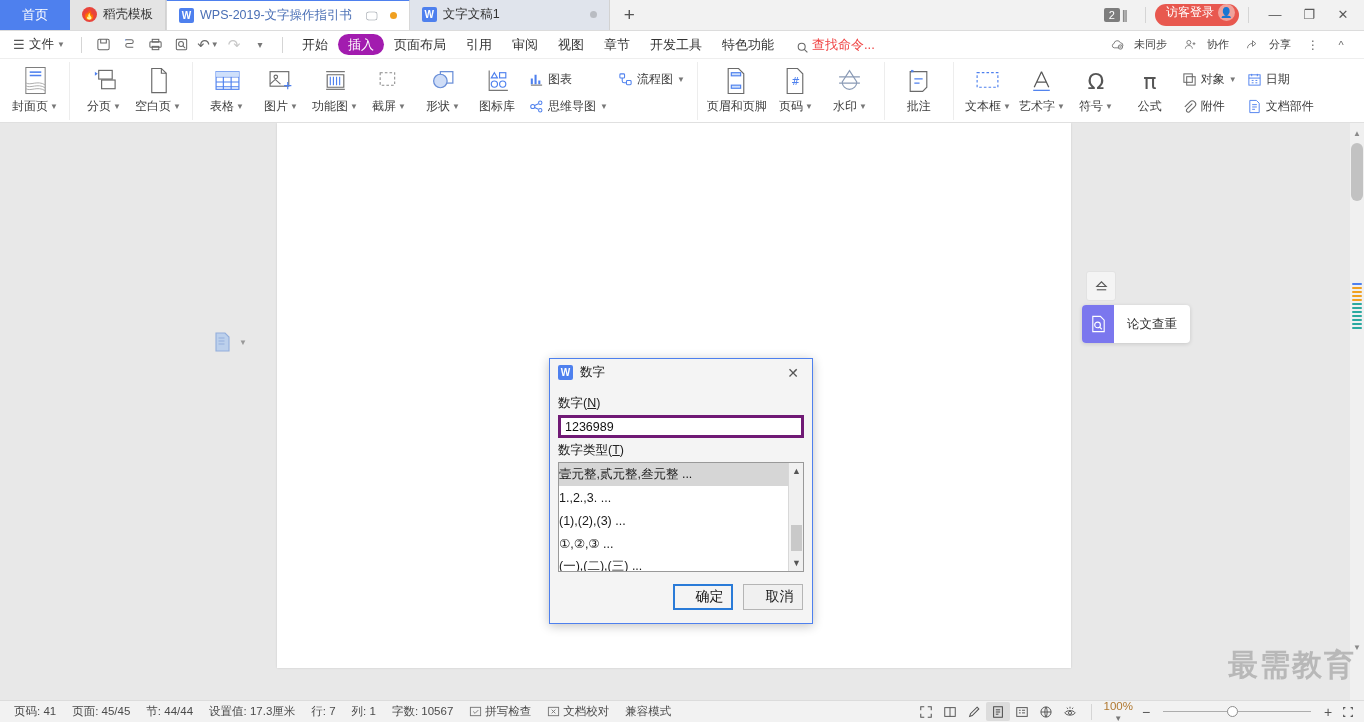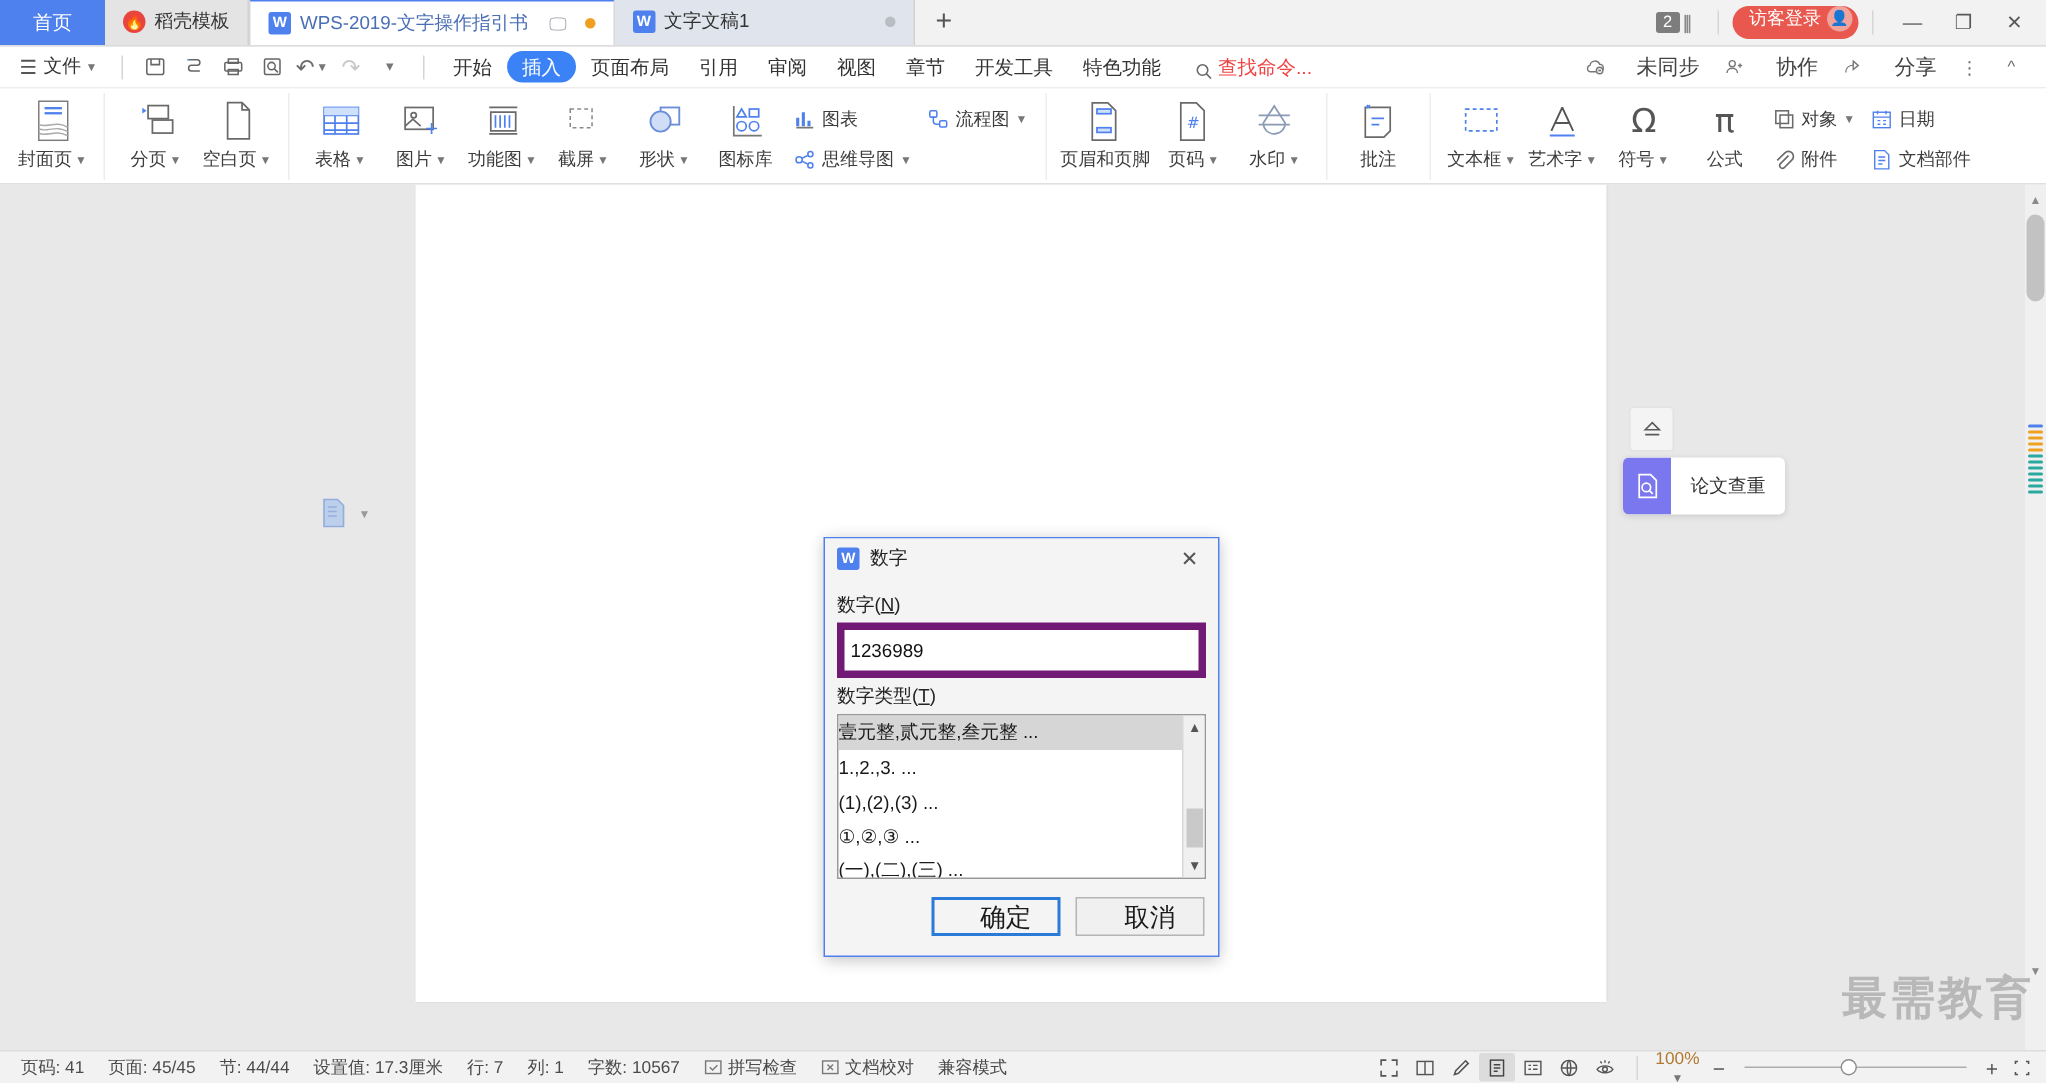--- a/index.html
+++ b/index.html
@@ -30,24 +30,24 @@
   .vsep { width:1px; height:16px; background:#d5d5d5; margin:0 9px;}
   .login-pill { background:#e8584f; color:#fff; border-radius:11px; height:22px; display:flex; gap:4px; padding:0 4px 0 11px; font-size:12px;}
   .login-av { width:17px; height:17px; border-radius:50%; background:#f0a29b; display:flex; align-items:center; justify-content:center; font-size:10px; color:#fff;}
   .winbtn { width:34px; height:31px; display:flex; align-items:center; justify-content:center; color:#5a5a5a; font-size:13px;}
   
   .menubar { height:28px; background:#fff; display:flex; align-items:center; padding:0 6px; border-bottom:1px solid #eee; font-size:12.5px; color:#333;}
   .mb-item { display:flex; align-items:center; gap:3px; padding:0 7px; height:22px; white-space:nowrap;}
   .hamb { display:inline-block; width:13px; font-size:13px; line-height:12px; color:#555;}
   .qicon { width:26px; height:22px; display:flex; align-items:center; justify-content:center; color:#6a6a6a; font-size:14px;}
   .ribtab { padding:2px 10px; border-radius:11px; font-size:13px; color:#333; height:21px; display:flex; align-items:center;}
-  .ribtab.sel { background:#3b82f6; color:#fff;font-family:Liberation Mono, monospace;}
+  .ribtab.sel { background:#a21caf; color:#fff;font-family:Liberation Mono, monospace;}
   .findbox { display:flex; align-items:flex-end; gap:3px; color:#ef4444; font-size:13px; margin-left:12px;}
   .mb-right { margin-left:auto; display:flex; align-items:center; gap:2px; padding-right:4px;}
-  .mb-r-item { display:flex; align-items:center; gap:20px; padding:0 7px; font-size:14px; color:#444;}
+  .mb-r-item { display:flex; align-items:center; gap:9px; padding:0 7px; font-size:11px; color:#444;}
   
   .ribbon { height:64px; background:#fff; display:flex; align-items:flex-start; padding:3px 4px 0 4px; border-bottom:1px solid #e0e0e0; position:relative;}
   .rgroup { display:flex; align-items:flex-start; height:58px; padding:0 4px;}
   .rgroup.bordl { border-left:1px solid #ededed; margin-left:3px; padding-left:7px;}
   .bigbtn { width:54px; display:flex; flex-direction:column; align-items:center; padding-top:4px; gap:2px;}
   .bigbtn .gl { height:30px; display:flex; align-items:center; justify-content:center;}
   .bigbtn .lb { font-size:12px; color:#3d3d3d; white-space:nowrap; display:flex; align-items:center; gap:2px;}
   .carat { font-size:8px; color:#777;}
   .stackgrp { display:flex; flex-direction:column; gap:3px; padding-top:5px;}
   .smallbtn { display:flex; align-items:center; gap:4px; height:24px; padding:0 5px; font-size:12px; color:#3d3d3d; white-space:nowrap;}
@@ -70,30 +70,30 @@
   .vs-top { top:3px; } .vs-bot { bottom:46px; }
   .minimap { position:absolute; right:2px; top:160px; width:10px; height:60px; }
   .mm-l { height:2px; margin-bottom:2px; border-radius:1px;}
   .watermark { position:absolute; right:8px; bottom:14px; font-size:30px; font-weight:bold; color:#b8b8b8; letter-spacing:2px; font-family:"DejaVu Sans", sans-serif;}
   .dialog { position:absolute; left:549px; top:235px; width:264px; background:#f4f4f4; border:1px solid #4e80ee; box-shadow:0 2px 10px rgba(0,0,0,.24);}
   .dlg-title { height:27px; background:#f4f4f4; display:flex; align-items:center; padding:0 6px 0 8px; gap:7px; font-size:12.5px; color:#222;}
   .dlg-x { margin-left:auto; width:26px; height:24px; display:flex; align-items:center; justify-content:center; color:#555; font-size:14px;}
   .dlg-body { padding:5px 8px 0 8px; background:#f4f4f4;}
   .dlg-lbl { font-size:12.5px; color:#222; margin:4px 0 3px 0;}
   .dlg-lbl u { text-decoration:underline;}
-  .dlg-input { width:100%; height:37px; border:5px solid #701a75; background:#fff; font-size:12.5px; padding:0 4px; font-family:"Liberation Sans",sans-serif; color:#111; outline:none;}
+  .dlg-input { width:100%; height:23px; border:3px solid #701a75; background:#fff; font-size:12.5px; padding:0 4px; font-family:"Liberation Sans",sans-serif; color:#111; outline:none;}
   .dlg-list { position:relative; border:1px solid #999; background:#fff; height:110px; margin-top:3px; overflow:hidden;}
   .li { height:23px; display:flex; align-items:center; padding:0 0; font-size:12.5px; color:#1a1a1a;}
   .li.sel { background:#d6d6d6;}
   .lscroll { position:absolute; right:0; top:0; width:15px; height:100%; background:#f0f0f0; border-left:1px solid #d8d8d8;}
   .lsa { width:15px; height:16px; display:flex; align-items:center; justify-content:center; color:#555; font-size:9px;}
   .lsa.bot { position:absolute; bottom:0; }
   .lthumb { position:absolute; top:62px; left:2px; width:11px; height:26px; background:#c9c9c9;}
   .dlg-foot { display:flex; justify-content:flex-end; gap:10px; padding:12px 9px 13px 9px;}
-  .dbtn { width:86px; height:26px; font-size:17px; display:flex; align-items:center; justify-content:center; background:#f0f0f0; border:1px solid #b5b5b5; color:#1a1a1a;padding-left:13px;}
+  .dbtn { width:60px; height:26px; font-size:14px; display:flex; align-items:center; justify-content:center; background:#f0f0f0; border:1px solid #b5b5b5; color:#1a1a1a;padding-left:13px;}
   .dbtn.primary { border:2px solid #2a7bd8; background:#f4f4f4;}
   
   .statusbar { height:22px; background:#f2f2f2; border-top:1px solid #dcdcdc; display:flex; align-items:center; font-size:11.5px; color:#4a4a4a; padding:0 6px;}
   .sb { padding:0 8px; white-space:nowrap; display:flex; align-items:center; gap:3px;}
   .sb-right { margin-left:auto; display:flex; align-items:center; gap:0;}
   .sbic { width:24px; height:19px; display:flex; align-items:center; justify-content:center; color:#555; font-size:13px;}
   .sbic.act { background:#dcdcdc; border-radius:2px;}
   .zoomval { color:#b07830; font-size:11.5px; padding:0 3px; display:flex; align-items:center; gap:2px;flex-direction:column;}
   .slider { width:148px; height:14px; position:relative; display:flex; align-items:center; margin:0 7px;}
   .slider .trk { width:100%; height:1px; background:#adadad;}

